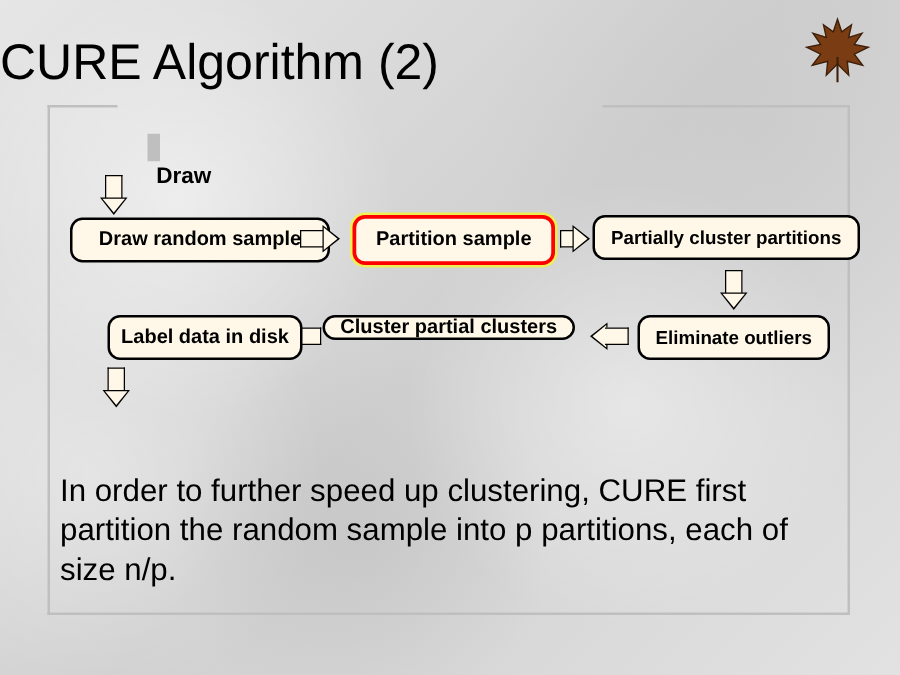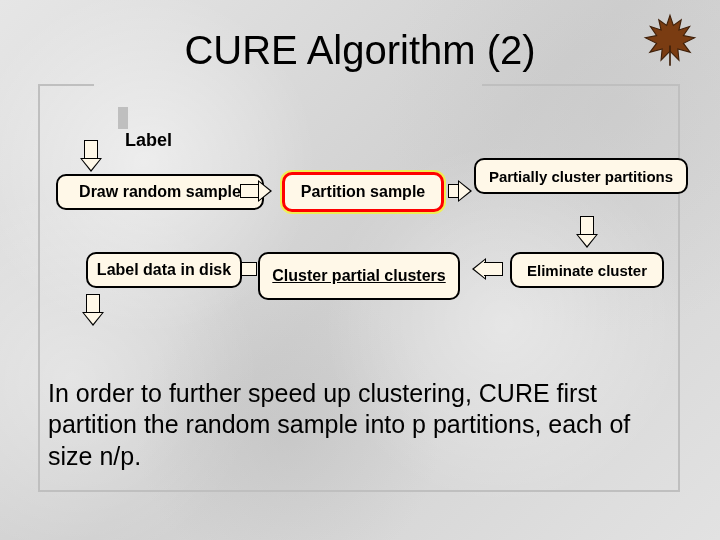--- a/index.html
+++ b/index.html
@@ -46,21 +46,20 @@
     top: 0;
     right: -2px;
     width: 198px;
     border-top: 2px solid #bfbfbf;
   }
   .title {
     position: absolute;
     top: 28px;
     left: 0;
     width: 720px;
-    text-align: center;
     font-size: 40px;
     color: #000;
   }
   .leaf {
     position: absolute;
     top: 12px;
     right: 22px;
     width: 56px;
     height: 56px;
   }
@@ -95,23 +94,23 @@
     text-align: center;
     box-sizing: border-box;
     padding: 0 6px;
   }
   .box.highlight {
     border: 3px solid #f00;
     box-shadow: 0 0 0 2px rgba(255,255,0,0.6);
   }
   #b1 { left: 56px;  top: 174px; width: 208px; height: 36px; }
   #b2 { left: 282px; top: 172px; width: 162px; height: 40px; }
-  #b3 { left: 474px; top: 158px; width: 214px; height: 36px; font-size: 15px; }
+  #b3 { left: 474px; top: 172px; width: 214px; height: 36px; font-size: 15px; }
   #b4 { left: 64px;  top: 252px; width: 156px; height: 36px; margin-left: 22px; }
-  #b5 { left: 258px; top: 252px; width: 202px; height: 48px; text-decoration: underline; }
+  #b5 { left: 258px; top: 252px; width: 202px; height: 20px; }
   #b6 { left: 510px; top: 252px; width: 154px; height: 36px; font-size: 15px; }
 
   .arrow-r, .arrow-l, .arrow-d {
     position: absolute;
   }
   .arrow-r .shaft, .arrow-l .shaft {
     position: absolute;
     width: 18px;
     height: 12px;
     background: #fff8e8;
@@ -222,21 +221,21 @@
 
 <div class="title">CURE Algorithm (2)</div>
 
 <div class="leaf">
   <svg viewBox="0 0 100 100">
     <path d="M50 6 L56 24 L70 14 L66 32 L85 26 L74 42 L94 46 L74 56 L86 72 L64 66 L66 86 L50 70 L34 86 L36 66 L14 72 L26 56 L6 46 L26 42 L15 26 L34 32 L30 14 L44 24 Z" fill="#7a3c12" stroke="#3e1f09" stroke-width="2"></path>
     <line x1="50" y1="60" x2="50" y2="96" stroke="#3e1f09" stroke-width="3"></line>
   </svg>
 </div>
 
-<div class="data-label">Label</div>
+<div class="data-label">Draw</div>
 
 <div class="arrow-d" id="ar0">
     <div class="shaft"></div>
     <div class="head"></div>
   </div>
 
 <div class="box" id="b1">Draw random sample</div>
 <div class="arrow-r" id="ar1">
     <div class="shaft"></div>
     <div class="head"></div>
@@ -246,21 +245,21 @@
     <div class="shaft"></div>
     <div class="head"></div>
   </div>
 <div class="box" id="b3">Partially cluster partitions</div>
 
 <div class="arrow-d" id="ar3">
     <div class="shaft"></div>
     <div class="head"></div>
   </div>
 
-<div class="box" id="b6">Eliminate cluster</div>
+<div class="box" id="b6">Eliminate outliers</div>
 <div class="arrow-l" id="ar4">
     <div class="head"></div>
     <div class="shaft"></div>
   </div>
 <div class="box" id="b5">Cluster partial clusters</div>
 <div class="arrow-l" id="ar5">
     <div class="head"></div>
     <div class="shaft"></div>
   </div>
 <div class="box" id="b4">Label data in disk</div>

